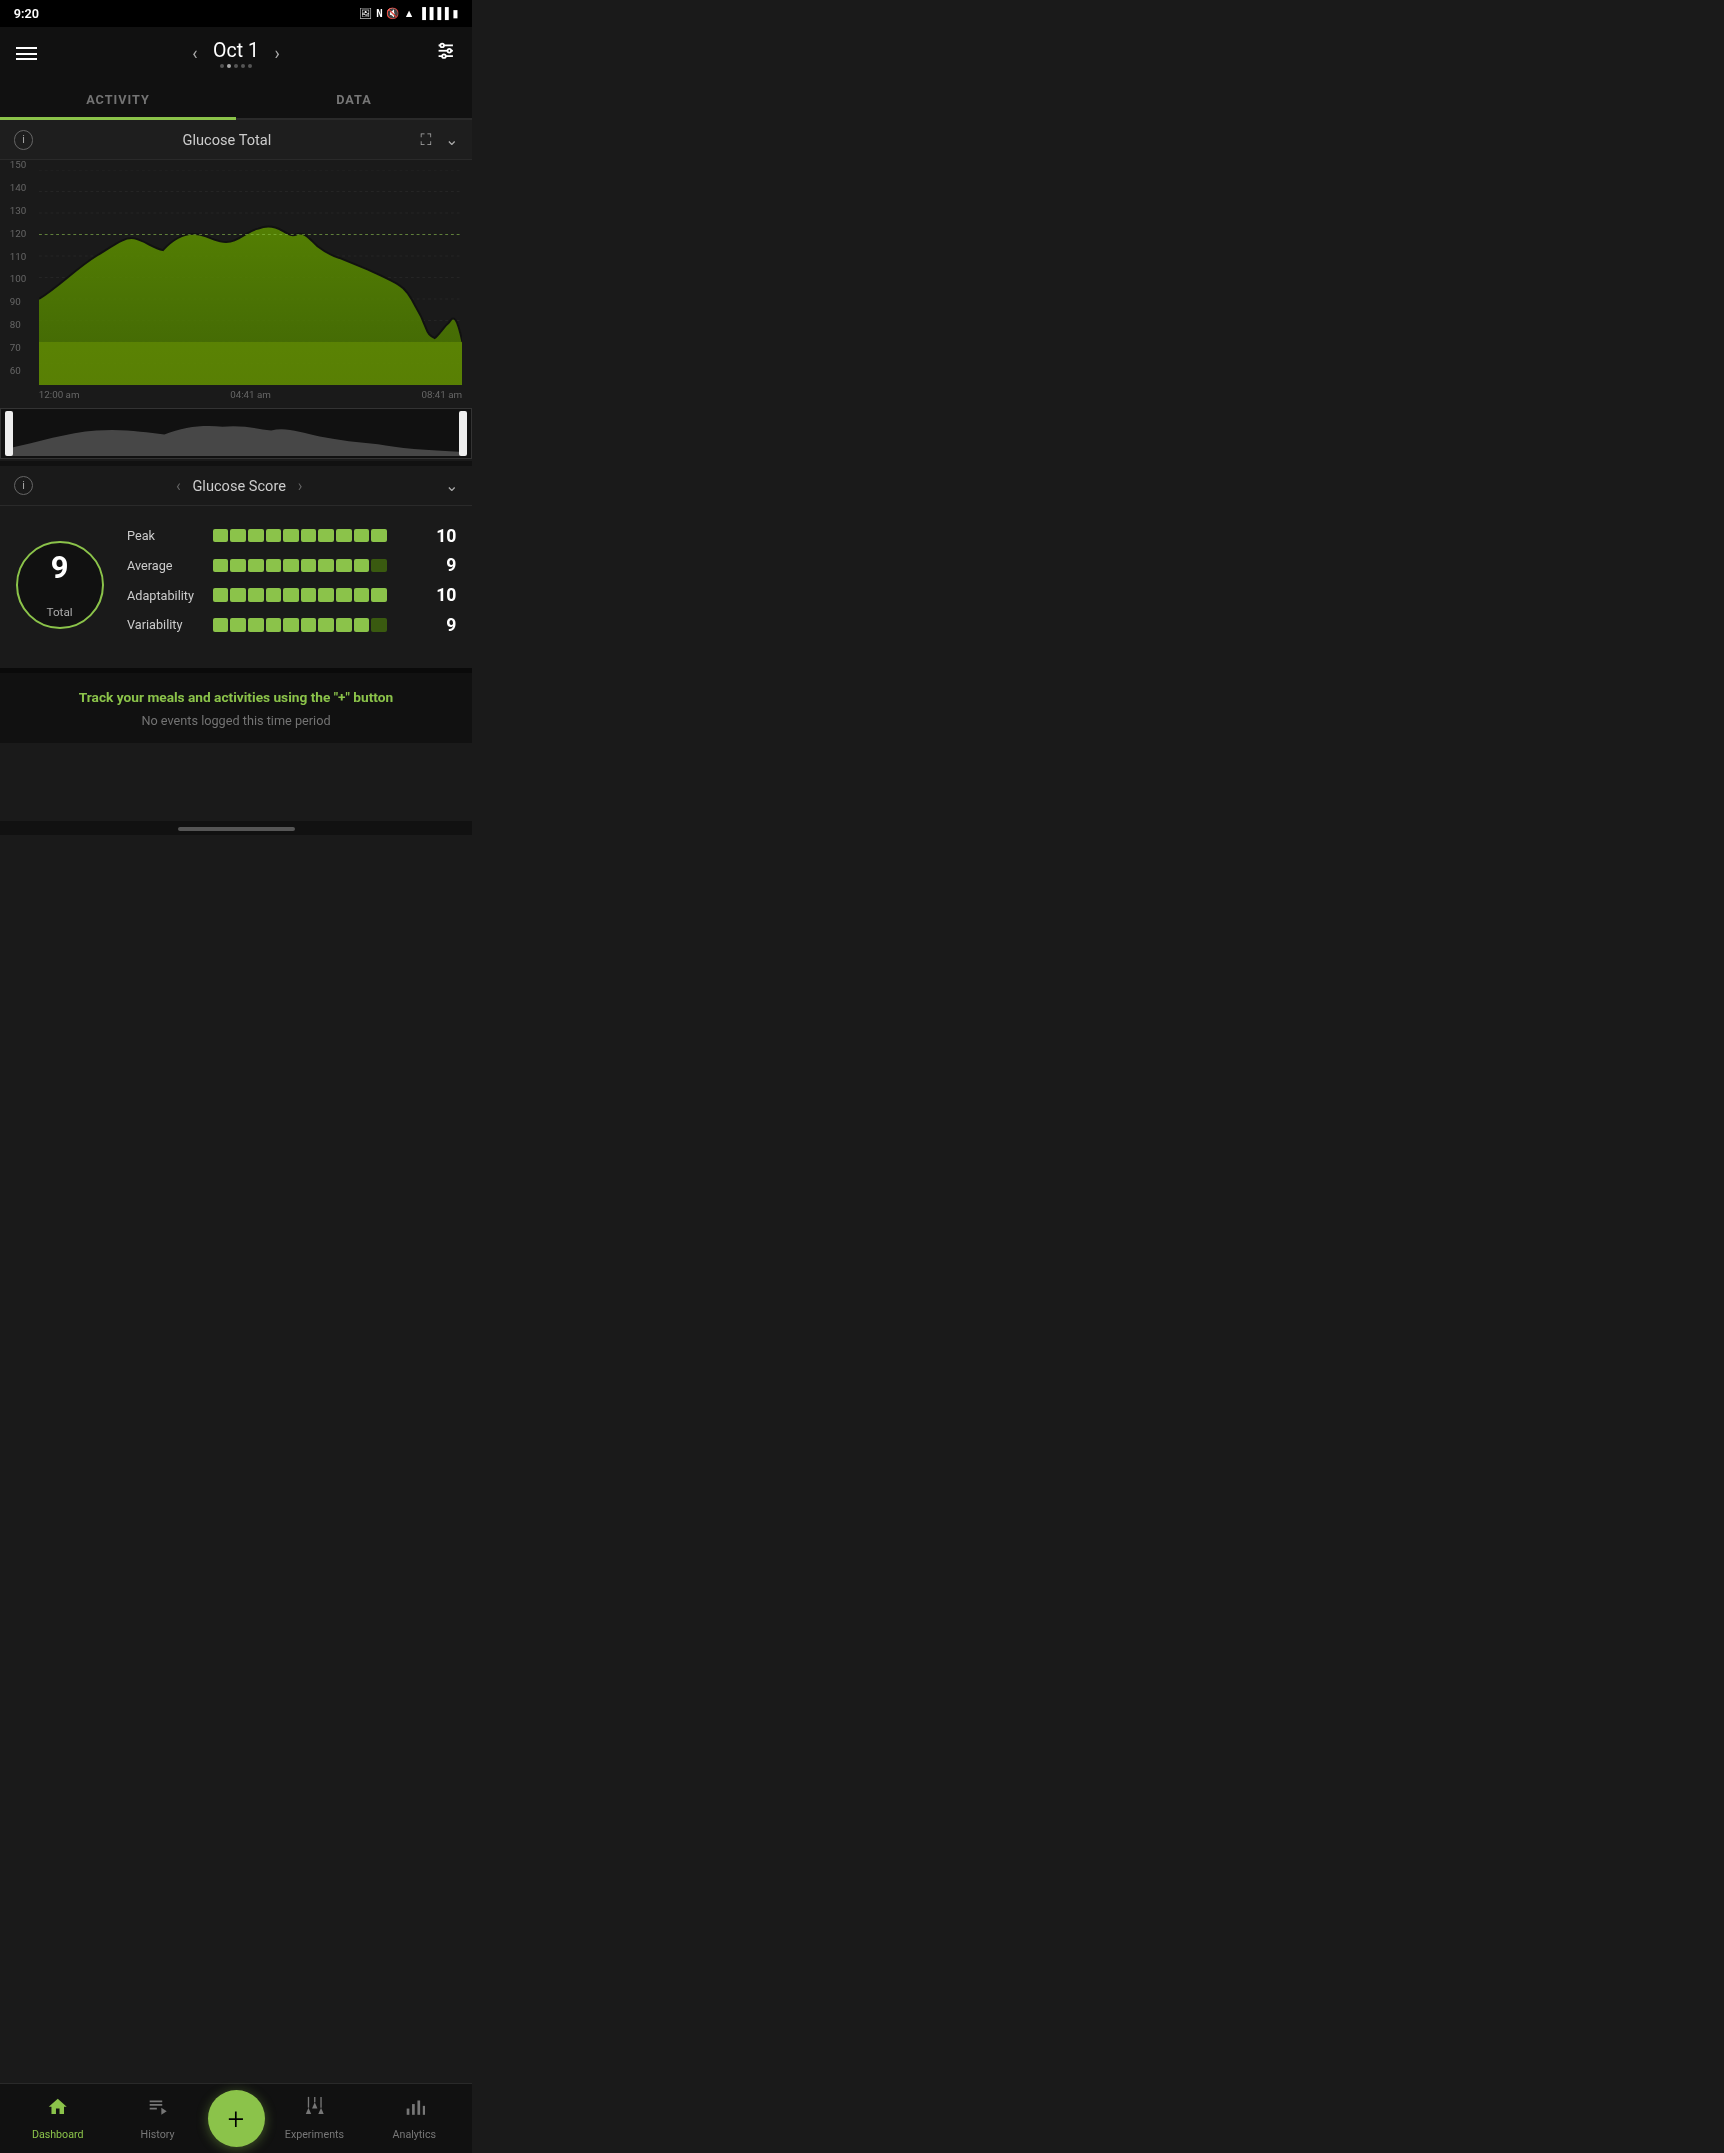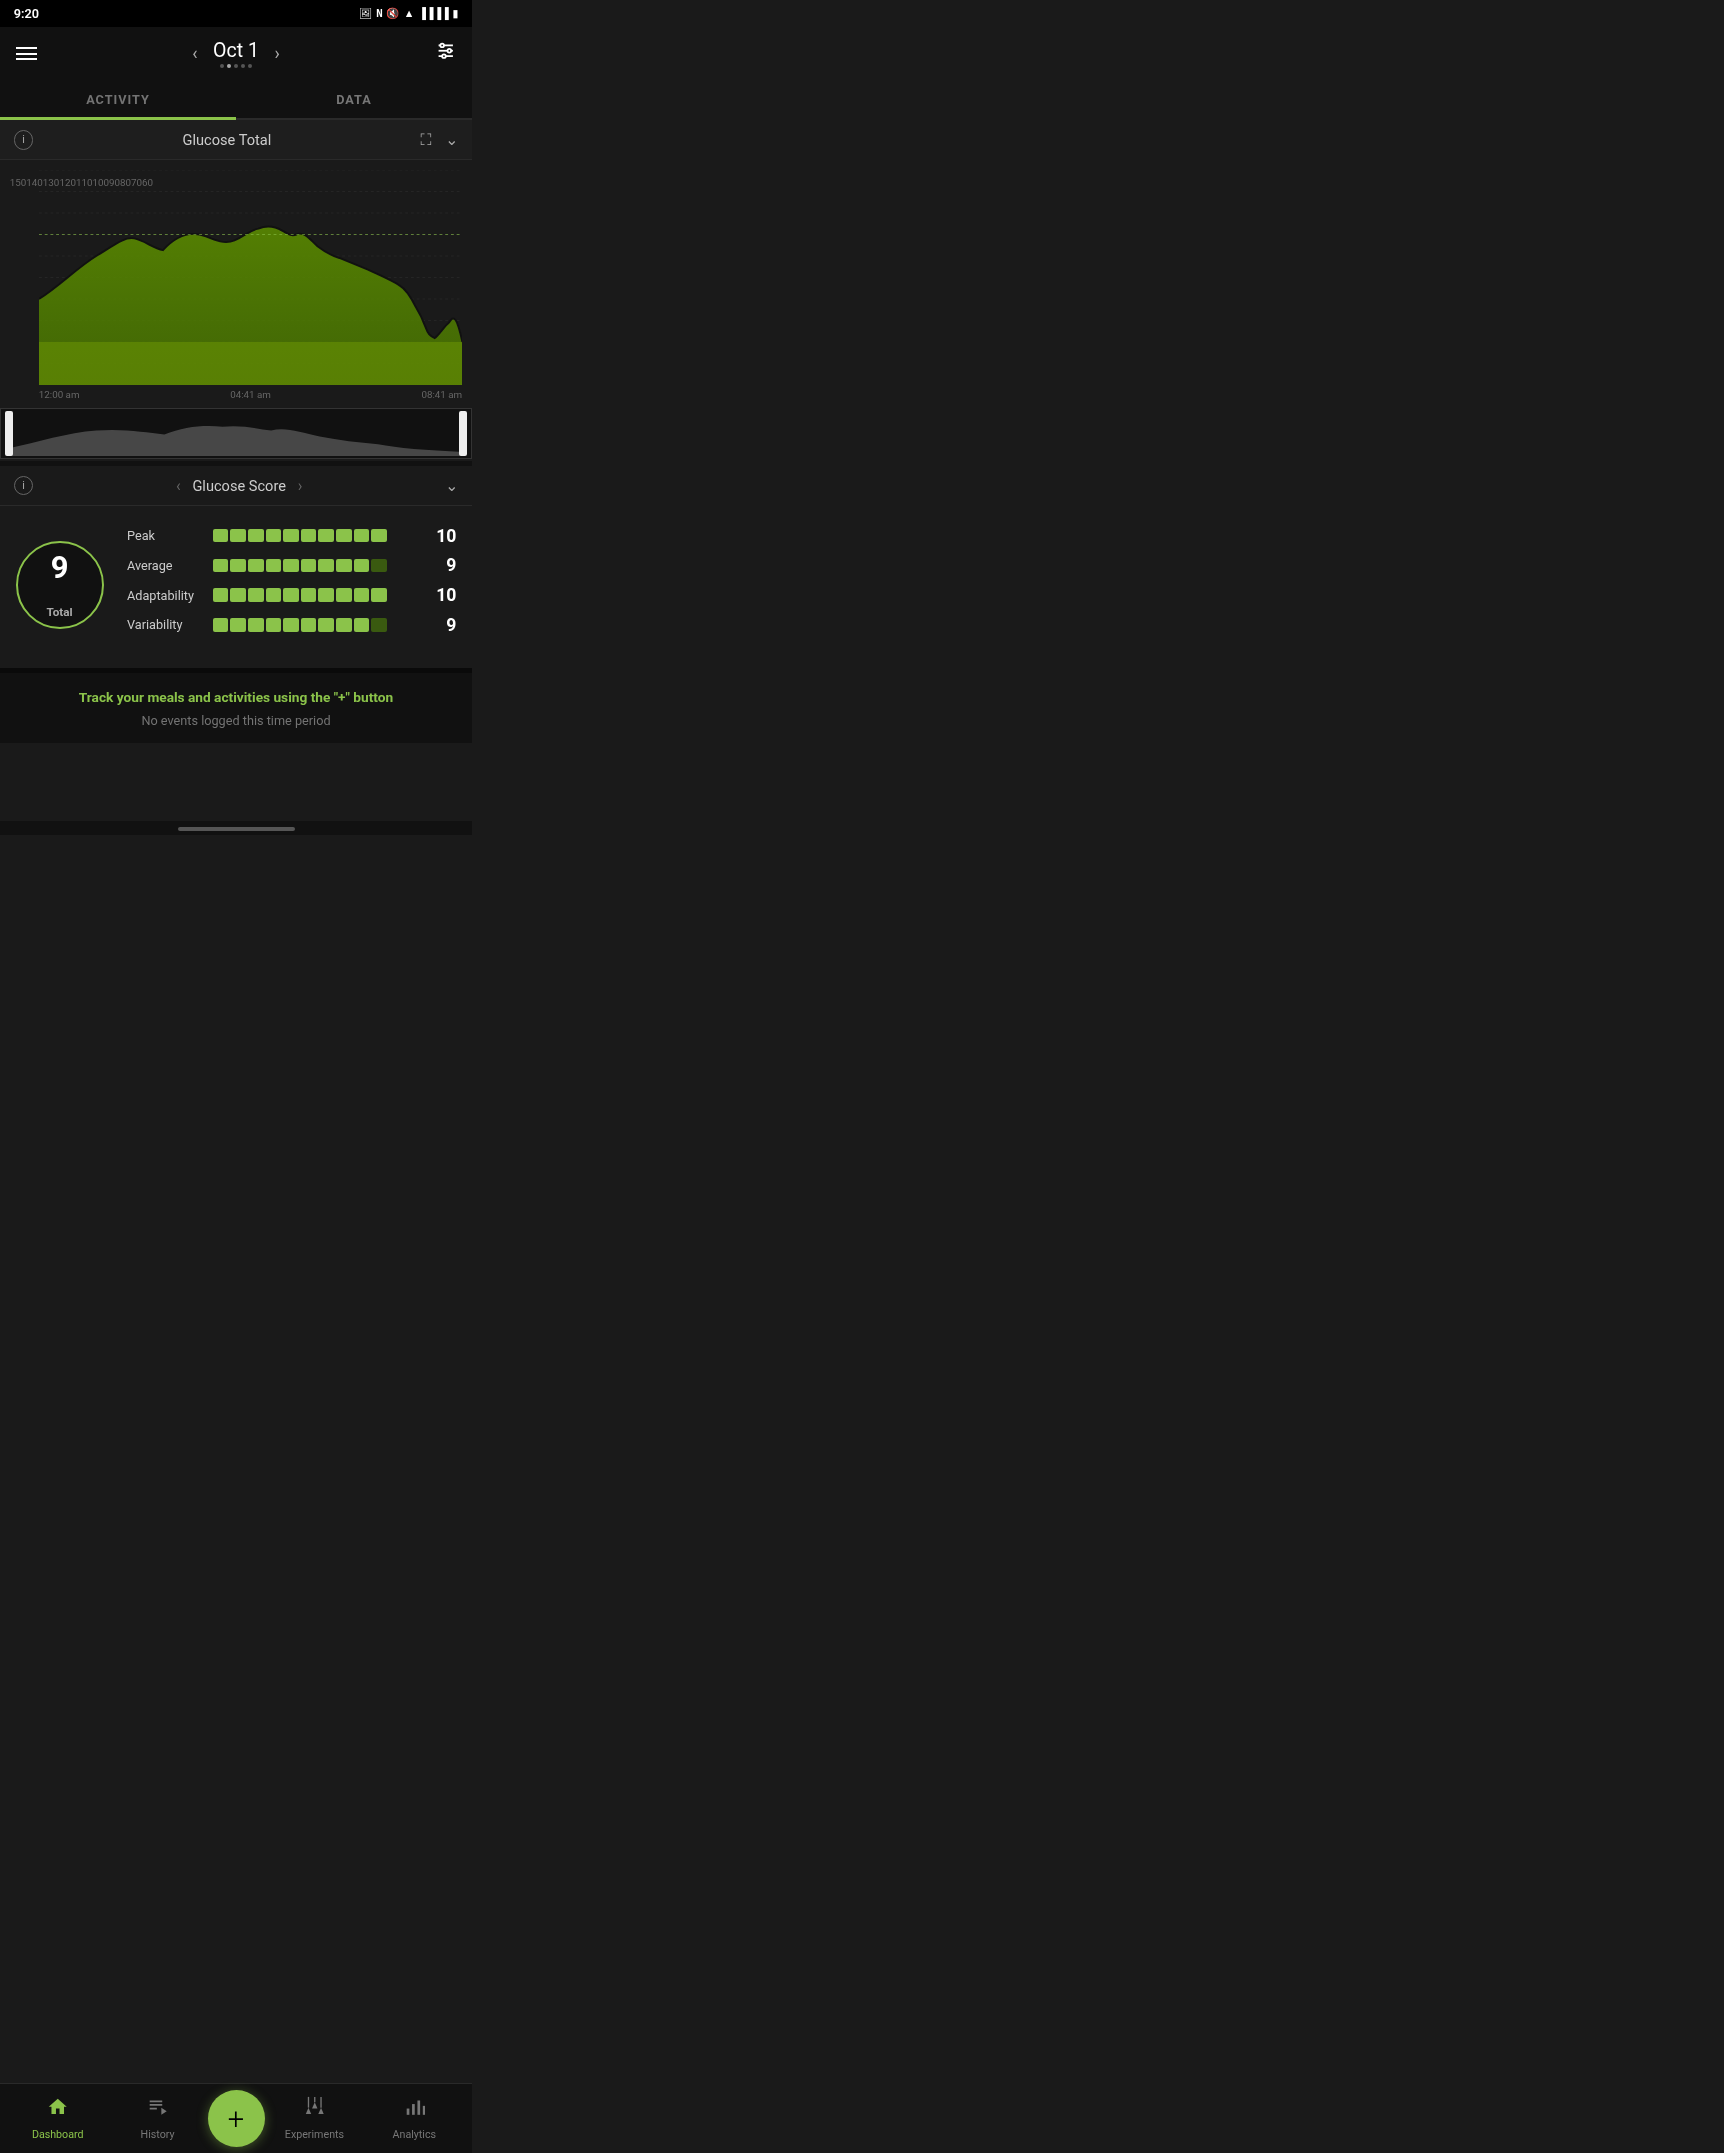--- a/index.html
+++ b/index.html
@@ -161,22 +161,23 @@
 
     
     .glucose-chart-container {
       background: #1a1a1a;
       padding: 9.8px 9.8px 0 9.8px;
       position: relative;
     }
     .chart-y-labels {
       position: absolute;
       left: 9.8px;
-      top: 18px;
-      display: flex;
+      top: 0;
+      display: flex;
+      flex-direction: column;
       justify-content: space-between;
       height: 215px;
       z-index: 2;
     }
     .y-label {
       font-size: 9.8px;
       color: #666;
       line-height: 1;
     }
     .chart-area {
@@ -276,21 +277,20 @@
     .total-score-number {
       font-size: 31px;
       font-weight: 700;
       color: #fff;
       line-height: 1;
     }
     .total-score-label {
       font-size: 11.7px;
       color: #aaa;
       margin-top: 22px;
-      font-weight: bold;
     }
     .score-metrics {
       flex: 1;
     }
     .metric-row {
       display: flex;
       align-items: center;
       margin-bottom: 9.8px;
       gap: 7.8px;
     }

